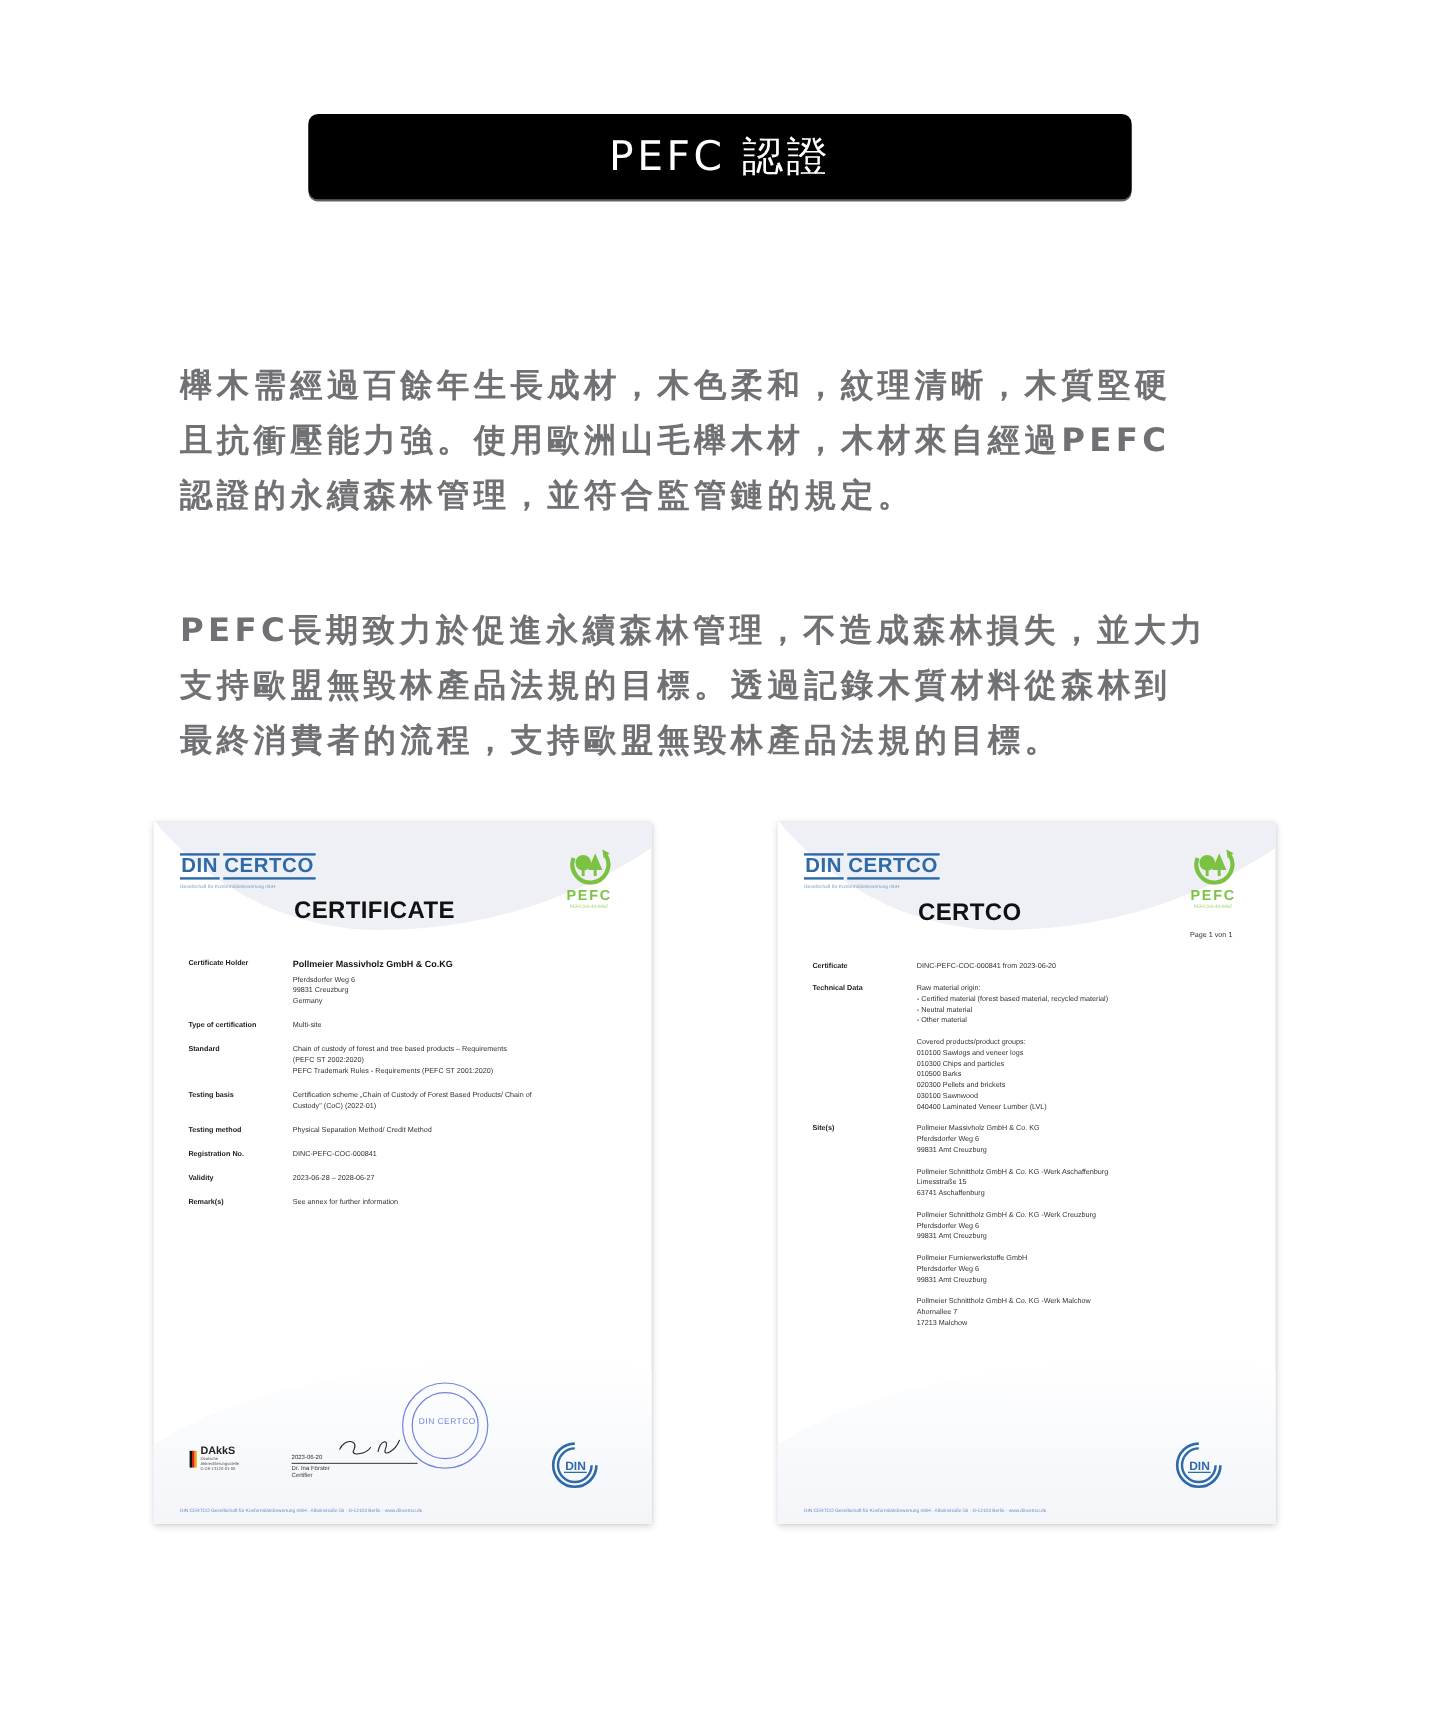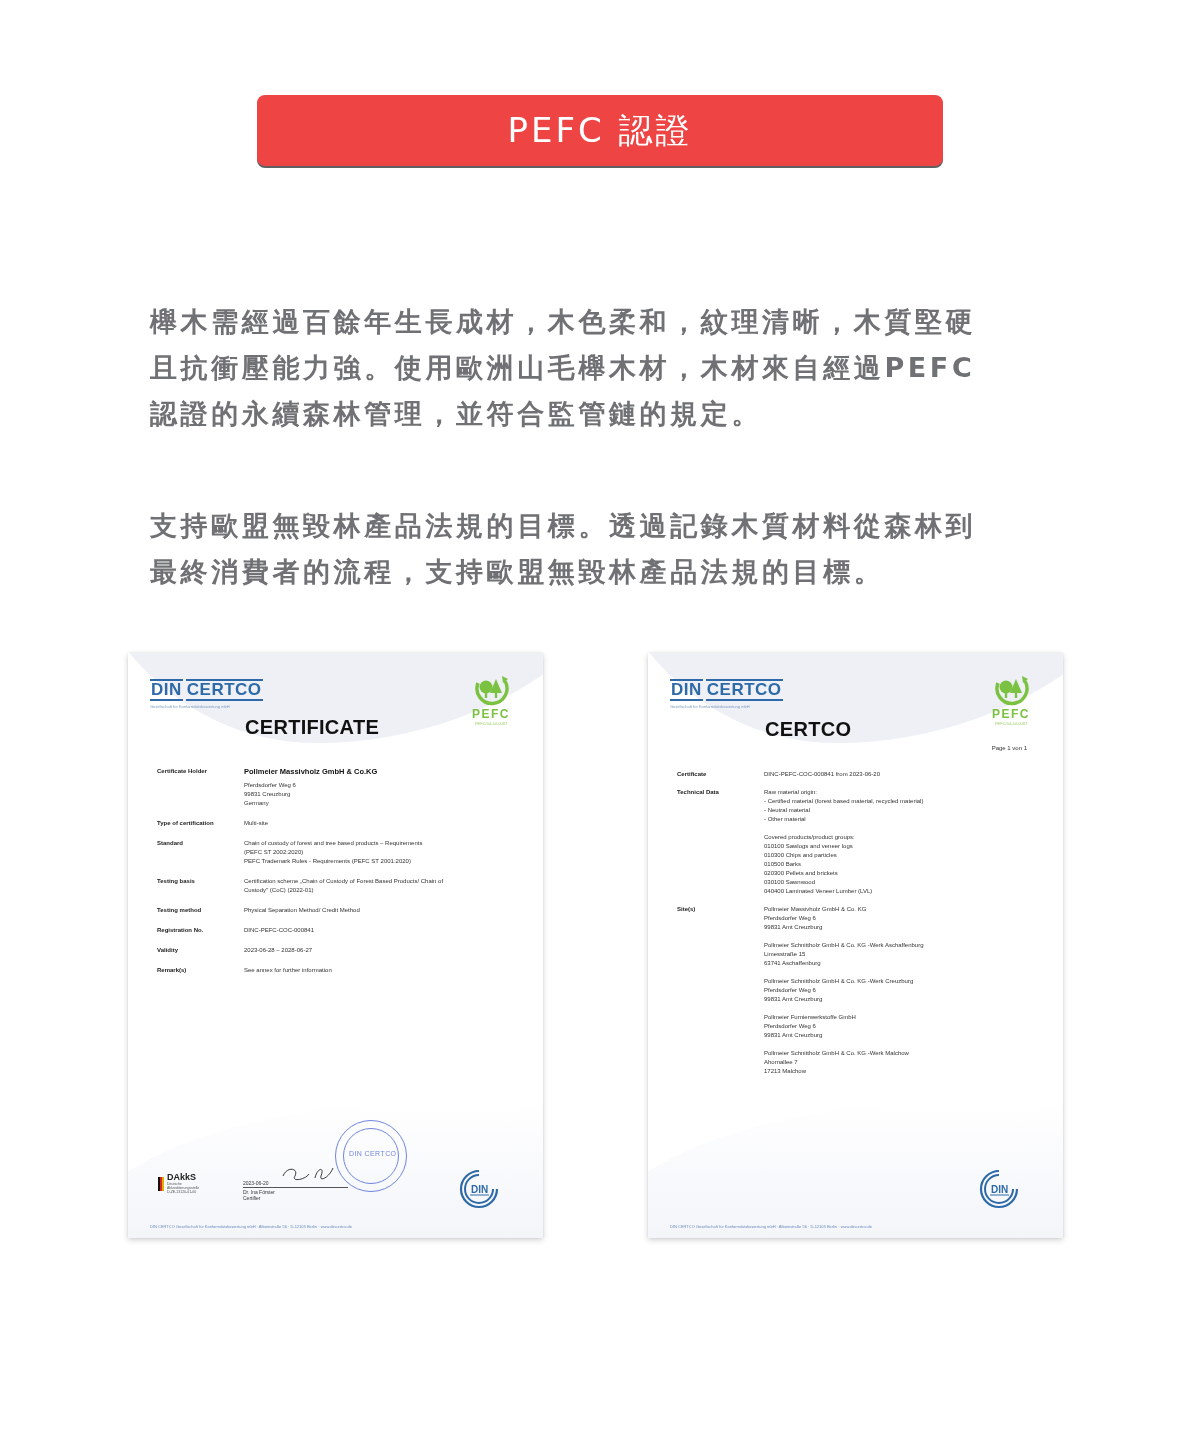--- a/index.html
+++ b/index.html
@@ -1,38 +1,38 @@
 <!DOCTYPE html>
 <html><head>
 <meta charset="utf-8">
 <style>
   * { box-sizing: border-box; margin: 0; padding: 0; }
   html, body { width: 1200px; height: 1433px; background: #ffffff; overflow: hidden; }
   body { position: relative; font-family: "DejaVu Sans", sans-serif; color: #6d6e71; }
 
   .title-bar {
     position: absolute; left: 257px; top: 95px; width: 686px; height: 71px;
-    background: #ef4444; border-radius: 8px;
+    background: #000000; border-radius: 8px;
     display: flex; align-items: center; justify-content: center;
     box-shadow: 0 2px 0 #5f6062;
   }
   .title-bar span { color: #ffffff; font-size: 34px; letter-spacing: 3px; font-weight: 500; }
 
   .para {
     position: absolute; left: 150px; width: 900px;
     font-size: 27px; line-height: 46px; letter-spacing: 3.6px; font-weight: bold;
     color: #707174;
     margin-top: 40px;
   }
   .para .line { display: block; white-space: nowrap; }
   #para1 { top: 259px; }
   #para2 { top: 463px; }
 
   .doc {
-    position: absolute; top: 653px; width: 415px; height: 585px;
+    position: absolute; top: 685px; width: 415px; height: 585px;
     background: #ffffff;
     box-shadow: 0 2px 6px rgba(0,0,0,0.18), 0 0 2px rgba(0,0,0,0.08);
     overflow: hidden;
     font-family: "Liberation Sans", sans-serif;
   }
   #doc-cert { left: 128px; }
   #doc-annex { left: 648px; }
 
   .doc .bg-top {
     position: absolute; left: -60px; top: -240px; width: 620px; height: 330px;
@@ -99,20 +99,21 @@
   <span>PEFC 認證</span>
 </div>
 
 <div class="para" id="para1">
   <span class="line">櫸木需經過百餘年生長成材，木色柔和，紋理清晰，木質堅硬</span>
   <span class="line">且抗衝壓能力強。使用歐洲山毛櫸木材，木材來自經過PEFC</span>
   <span class="line">認證的永續森林管理，並符合監管鏈的規定。</span>
 </div>
 
 <div class="para" id="para2">
+  <span class="line">PEFC長期致力於促進永續森林管理，不造成森林損失，並大力</span>
   <span class="line">支持歐盟無毀林產品法規的目標。透過記錄木質材料從森林到</span>
   <span class="line">最終消費者的流程，支持歐盟無毀林產品法規的目標。</span>
 </div>
 
 <div class="doc" id="doc-cert">
   <div class="bg-top"></div>
   <div class="bg-bottom"></div>
 
   <div class="dincertco">
     <div class="logo">

